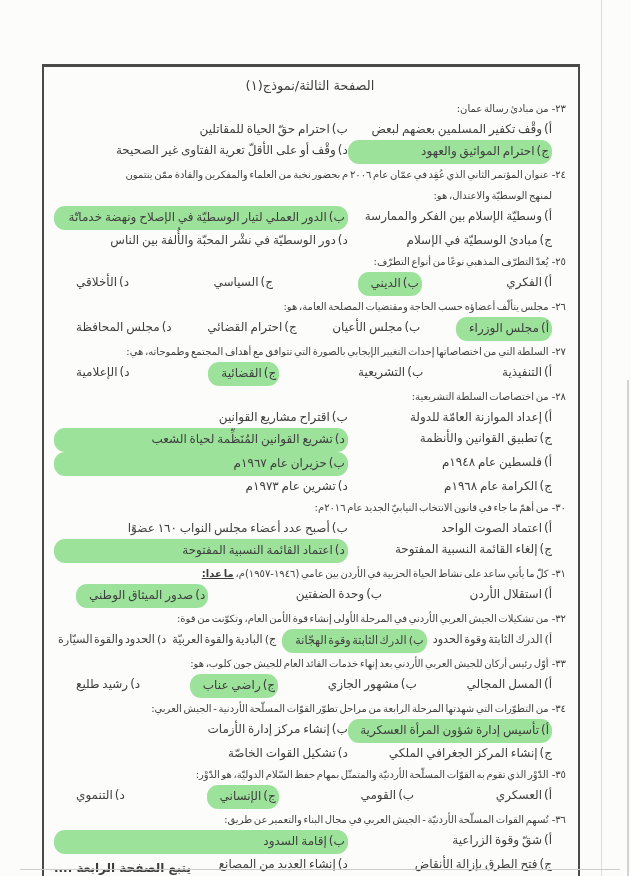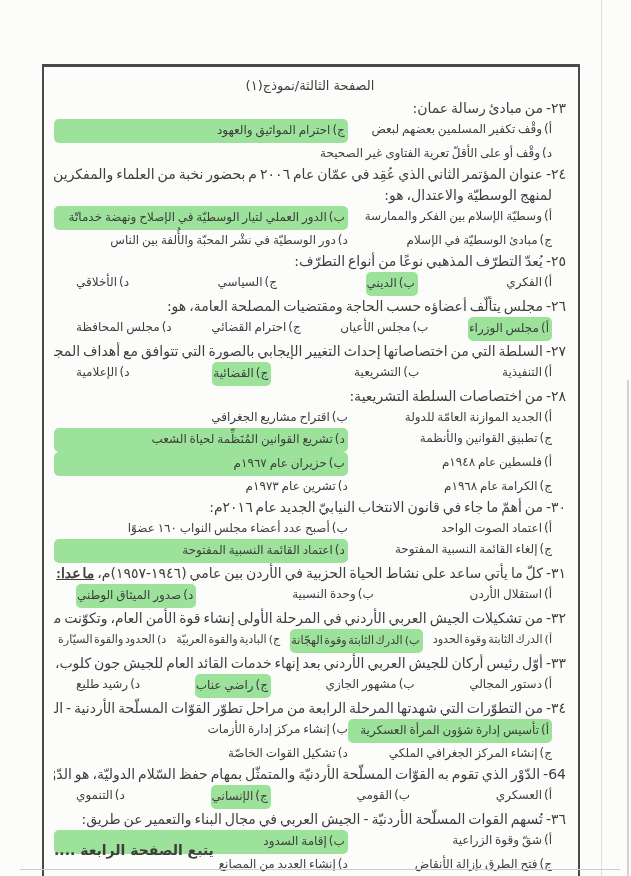--- a/index.html
+++ b/index.html
@@ -24,57 +24,58 @@
     background:transparent;
     margin-top:18px;
   }
   .title{
     text-align:center;
     font-size:13px;
     height:24px;line-height:24px;
     letter-spacing:-0.2px;
   }
   .qline{
-    font-size:14px;line-height:21px;
+    font-size:10px;line-height:21px;
     white-space:nowrap;overflow:hidden;
     letter-spacing:-0.2px;word-spacing:-1.5px;
   }
   .qline .qnum{margin-left:3px;}
   .qcont{padding-right:14px;}
-  .emph{font-weight:bold;text-decoration:underline;font-family:Liberation Serif, serif;}
+  .emph{font-weight:bold;text-decoration:underline;}
   .optrow{
     font-size:12px;line-height:21px;
     white-space:nowrap;overflow:hidden;
     letter-spacing:-0.2px;word-spacing:-1px;
     padding-right:14px;
   }
   .row4{display:flex;justify-content:space-between;padding-left:22px;}
   .row4.tight{font-size:11.2px;padding-left:4px;letter-spacing:-0.4px;word-spacing:-2px;}
   .grid2{display:grid;grid-template-columns:41% 59%;}
   .opt{white-space:nowrap;}
   .opt .ol{margin-left:2px;}
-  .hl{background:var(--hl);padding:1px 3px 2px 1px;border-radius:5px;}
+  .hl{background:var(--hl);padding:1px 3px 2px 13px;border-radius:11px;}
   .footer{
-    position:absolute;left:10px;bottom:20px;
-    font-size:14px;font-weight:bold;
+    position:absolute;left:10px;bottom:3px;
+    font-size:12px;font-weight:bold;
     letter-spacing:-0.2px;
   }
   .art-v1{position:absolute;top:0;left:601px;width:1px;height:100%;background:#dedede;}
   .art-v2{position:absolute;top:380px;left:627px;width:2px;height:496px;background:#d3d3d3;}
   .art-h1{position:absolute;top:869px;left:20px;width:600px;height:1px;background:#cccccc;}
 </style>
 </head>
 <body>
 
 <div class="frame">
   <div class="title">الصفحة الثالثة/نموذج(١)</div>
   <div id="questions">
       <div class="qline"><span class="qnum">٢٣-</span><span>من مبادئ رسالة عمان:</span></div>
       <div class="optrow grid2">
         <span class="opt"><span class="ol">أ)</span><span>وقْف تكفير المسلمين بعضهم لبعض</span></span>
+        <span class="opt"><span class="ol">ب)</span><span>احترام حقّ الحياة للمقاتلين</span></span>
         <span class="opt hl"><span class="ol">ج)</span><span>احترام المواثيق والعهود</span></span>
         <span class="opt"><span class="ol">د)</span><span>وقْف أو على الأقلّ تعرية الفتاوى غير الصحيحة</span></span>
       </div>
       <div class="qline"><span class="qnum">٢٤-</span><span>عنوان المؤتمر الثاني الذي عُقِد في عمّان عام ٢٠٠٦ م بحضور نخبة من العلماء والمفكرين والقادة ممّن ينتمون</span></div>
       <div class="qline qcont">لمنهج الوسطيّة والاعتدال، هو:</div>
       <div class="optrow grid2">
         <span class="opt"><span class="ol">أ)</span><span>وسطيّة الإسلام بين الفكر والممارسة</span></span>
         <span class="opt hl"><span class="ol">ب)</span><span>الدور العملي لتيار الوسطيّة في الإصلاح ونهضة خدماتّة</span></span>
         <span class="opt"><span class="ol">ج)</span><span>مبادئ الوسطيّة في الإسلام</span></span>
         <span class="opt"><span class="ol">د)</span><span>دور الوسطيّة في نشْر المحبّة والأُلفة بين الناس</span></span>
@@ -95,66 +96,66 @@
       </div>
       <div class="qline"><span class="qnum">٢٧-</span><span>السلطة التي من اختصاصاتها إحداث التغيير الإيجابي بالصورة التي تتوافق مع أهداف المجتمع وطموحاته، هي:</span></div>
       <div class="optrow row4">
         <span class="opt"><span class="ol">أ)</span><span>التنفيذية</span></span>
         <span class="opt"><span class="ol">ب)</span><span>التشريعية</span></span>
         <span class="opt hl"><span class="ol">ج)</span><span>القضائية</span></span>
         <span class="opt"><span class="ol">د)</span><span>الإعلامية</span></span>
       </div>
       <div class="qline"><span class="qnum">٢٨-</span><span>من اختصاصات السلطة التشريعية:</span></div>
       <div class="optrow grid2">
-        <span class="opt"><span class="ol">أ)</span><span>الجديد الموازنة العامّة للدولة</span></span>
-        <span class="opt"><span class="ol">ب)</span><span>اقتراح مشاريع الجغرافي</span></span>
+        <span class="opt"><span class="ol">أ)</span><span>إعداد الموازنة العامّة للدولة</span></span>
+        <span class="opt"><span class="ol">ب)</span><span>اقتراح مشاريع القوانين</span></span>
         <span class="opt"><span class="ol">ج)</span><span>تطبيق القوانين والأنظمة</span></span>
         <span class="opt hl"><span class="ol">د)</span><span>تشريع القوانين المُنَظِّمة لحياة الشعب</span></span>
       </div>
       <div class="optrow grid2">
         <span class="opt"><span class="ol">أ)</span><span>فلسطين عام ١٩٤٨م</span></span>
         <span class="opt hl"><span class="ol">ب)</span><span>حزيران عام ١٩٦٧م</span></span>
         <span class="opt"><span class="ol">ج)</span><span>الكرامة عام ١٩٦٨م</span></span>
         <span class="opt"><span class="ol">د)</span><span>تشرين عام ١٩٧٣م</span></span>
       </div>
       <div class="qline"><span class="qnum">٣٠-</span><span>من أهمّ ما جاء في قانون الانتخاب النيابيّ الجديد عام ٢٠١٦م:</span></div>
       <div class="optrow grid2">
         <span class="opt"><span class="ol">أ)</span><span>اعتماد الصوت الواحد</span></span>
         <span class="opt"><span class="ol">ب)</span><span>أصبح عدد أعضاء مجلس النواب ١٦٠ عضوًا</span></span>
         <span class="opt"><span class="ol">ج)</span><span>إلغاء القائمة النسبية المفتوحة</span></span>
         <span class="opt hl"><span class="ol">د)</span><span>اعتماد القائمة النسبية المفتوحة</span></span>
       </div>
       <div class="qline"><span class="qnum">٣١-</span><span>كلّ ما يأتي ساعد على نشاط الحياة الحزبية في الأردن بين عامي (١٩٤٦-١٩٥٧)م،</span> <span class="emph">ما عدا:</span></div>
       <div class="optrow row4">
         <span class="opt"><span class="ol">أ)</span><span>استقلال الأردن</span></span>
-        <span class="opt"><span class="ol">ب)</span><span>وحدة النسبية</span></span>
+        <span class="opt"><span class="ol">ب)</span><span>وحدة الضفتين</span></span>
         <span class="opt hl"><span class="ol">د)</span><span>صدور الميثاق الوطني</span></span>
       </div>
       <div class="qline"><span class="qnum">٣٢-</span><span>من تشكيلات الجيش العربي الأردني في المرحلة الأولى إنشاء قوة الأمن العام، وتكوّنت من قوة:</span></div>
       <div class="optrow row4 tight">
         <span class="opt"><span class="ol">أ)</span><span>الدرك الثابتة وقوة الحدود</span></span>
         <span class="opt hl"><span class="ol">ب)</span><span>الدرك الثابتة وقوة الهجّانة</span></span>
         <span class="opt"><span class="ol">ج)</span><span>البادية والقوة العربيّة</span></span>
         <span class="opt"><span class="ol">د)</span><span>الحدود والقوة السيّارة</span></span>
       </div>
       <div class="qline"><span class="qnum">٣٣-</span><span>أوّل رئيس أركان للجيش العربي الأردني بعد إنهاء خدمات القائد العام للجيش جون كلوب، هو:</span></div>
       <div class="optrow row4">
-        <span class="opt"><span class="ol">أ)</span><span>دستور المجالي</span></span>
+        <span class="opt"><span class="ol">أ)</span><span>المسل المجالي</span></span>
         <span class="opt"><span class="ol">ب)</span><span>مشهور الجازي</span></span>
         <span class="opt hl"><span class="ol">ج)</span><span>راضي عناب</span></span>
         <span class="opt"><span class="ol">د)</span><span>رشيد طليع</span></span>
       </div>
       <div class="qline"><span class="qnum">٣٤-</span><span>من التطوّرات التي شهدتها المرحلة الرابعة من مراحل تطوّر القوّات المسلّحة الأردنية - الجيش العربي:</span></div>
       <div class="optrow grid2">
         <span class="opt hl"><span class="ol">أ)</span><span>تأسيس إدارة شؤون المرأة العسكرية</span></span>
         <span class="opt"><span class="ol">ب)</span><span>إنشاء مركز إدارة الأزمات</span></span>
         <span class="opt"><span class="ol">ج)</span><span>إنشاء المركز الجغرافي الملكي</span></span>
         <span class="opt"><span class="ol">د)</span><span>تشكيل القوات الخاصّة</span></span>
       </div>
-      <div class="qline"><span class="qnum">64-</span><span>الدّوْر الذي تقوم به القوّات المسلّحة الأردنيّة والمتمثّل بمهام حفظ السّلام الدوليّة، هو الدّوْر:</span></div>
+      <div class="qline"><span class="qnum">٣٥-</span><span>الدّوْر الذي تقوم به القوّات المسلّحة الأردنيّة والمتمثّل بمهام حفظ السّلام الدوليّة، هو الدّوْر:</span></div>
       <div class="optrow row4">
         <span class="opt"><span class="ol">أ)</span><span>العسكري</span></span>
         <span class="opt"><span class="ol">ب)</span><span>القومي</span></span>
         <span class="opt hl"><span class="ol">ج)</span><span>الإنساني</span></span>
         <span class="opt"><span class="ol">د)</span><span>التنموي</span></span>
       </div>
       <div class="qline"><span class="qnum">٣٦-</span><span>تُسهم القوات المسلّحة الأردنيّة - الجيش العربي في مجال البناء والتعمير عن طريق:</span></div>
       <div class="optrow grid2">
         <span class="opt"><span class="ol">أ)</span><span>شقّ وقوة الزراعية</span></span>
         <span class="opt hl"><span class="ol">ب)</span><span>إقامة السدود</span></span>

